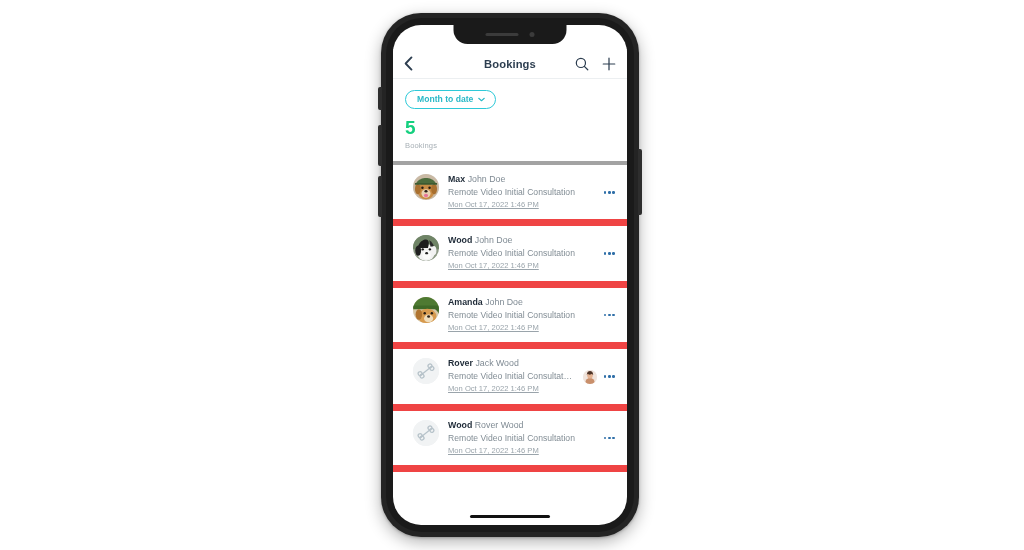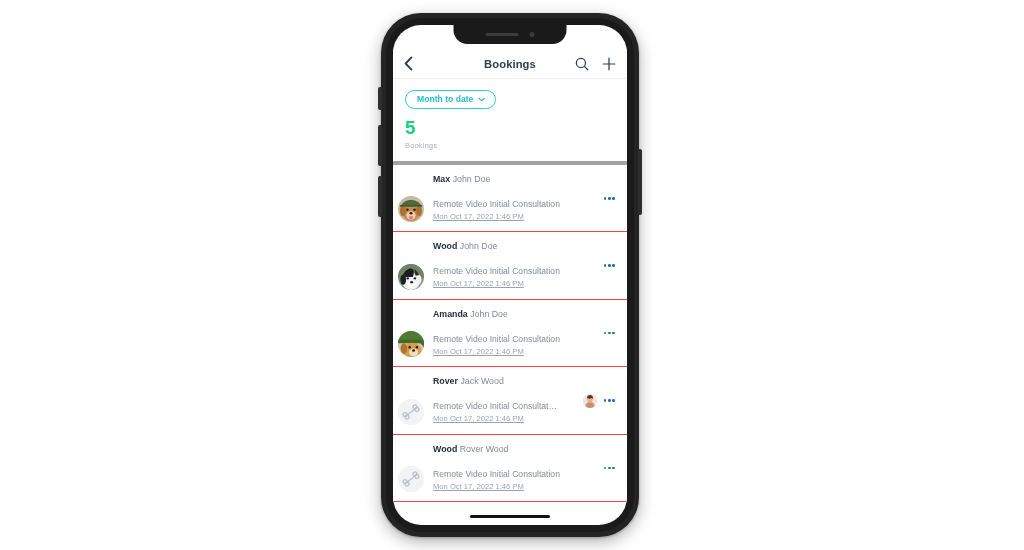--- a/index.html
+++ b/index.html
@@ -183,23 +183,23 @@
     margin-top: 4px;
     font-size: 7.6px;
     color: #a8b0b6;
     letter-spacing: 0.1px;
   }
 
   
   #booking-list { background: #fff; }
   .booking-row {
     display: flex;
-    align-items: flex-end;
-    padding: 9px 11px 9px 5px;
-    border-bottom: 1px solid #ef4444;
+    align-items: flex-start;
+    padding: 9px 11px 9px 20px;
+    border-bottom: 7px solid #ef4444;
     cursor: pointer;
     min-height: 57px;
   }
   .row-avatar {
     width: 26px; height: 26px;
     border-radius: 50%;
     flex: 0 0 26px;
     margin-right: 9px;
     overflow: hidden;
     position: relative;
@@ -214,21 +214,21 @@
     white-space: nowrap;
     overflow: hidden;
     text-overflow: ellipsis;
   }
   .pet-name { font-weight: bold; color: #1f2b38; }
   .owner-name { color: #7f8a93; margin-left: 2.5px; }
   .row-line2 {
     font-size: 8.6px;
     color: #828d95;
     line-height: 1.45;
-    margin-top: 12px;
+    margin-top: 0;
     white-space: nowrap;
     overflow: hidden;
     text-overflow: ellipsis;
   }
   .row-line3 {
     font-size: 7.6px;
     color: #9aa4ab;
     line-height: 1.4;
     margin-top: 1.5px;
     white-space: nowrap;

